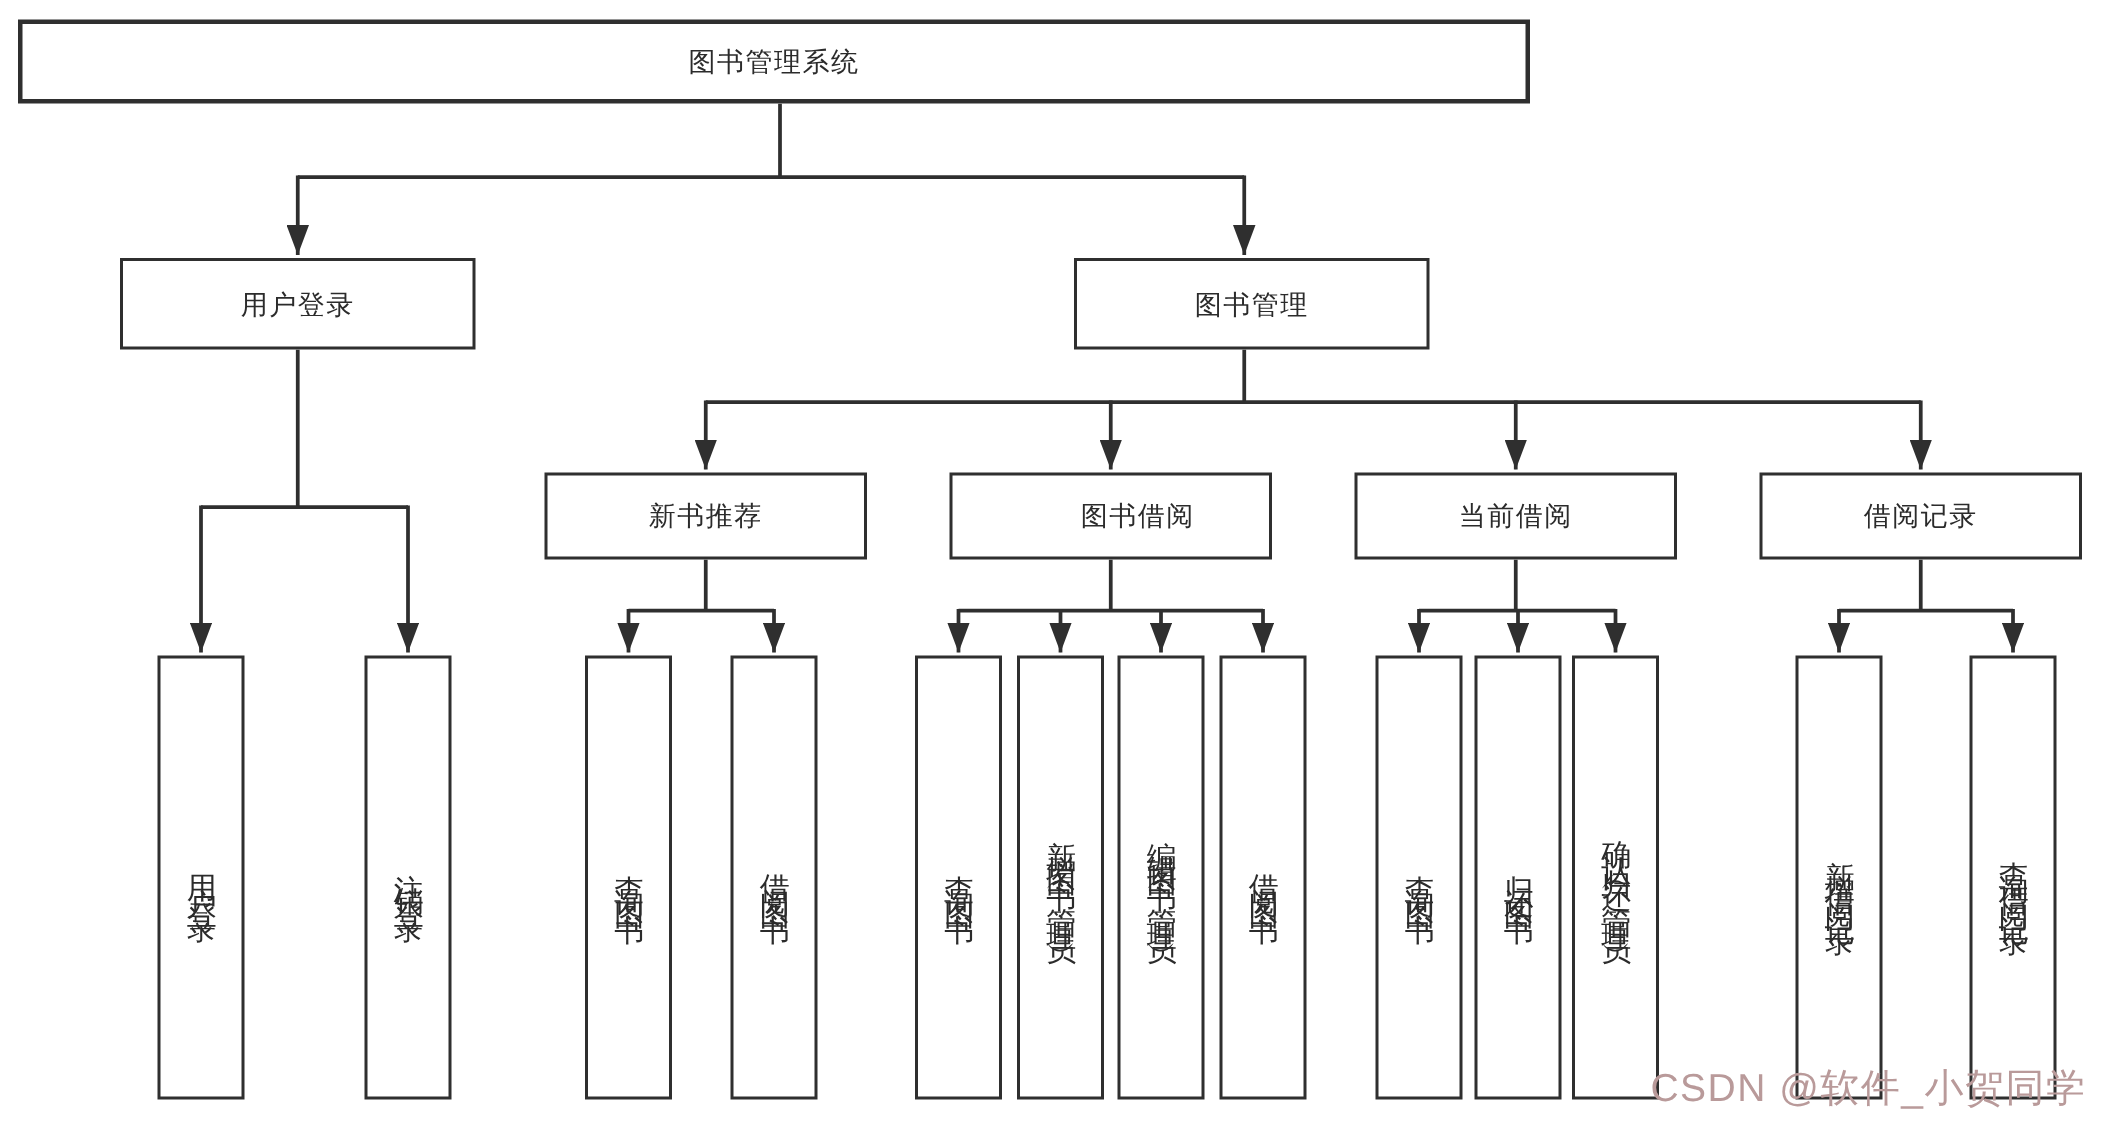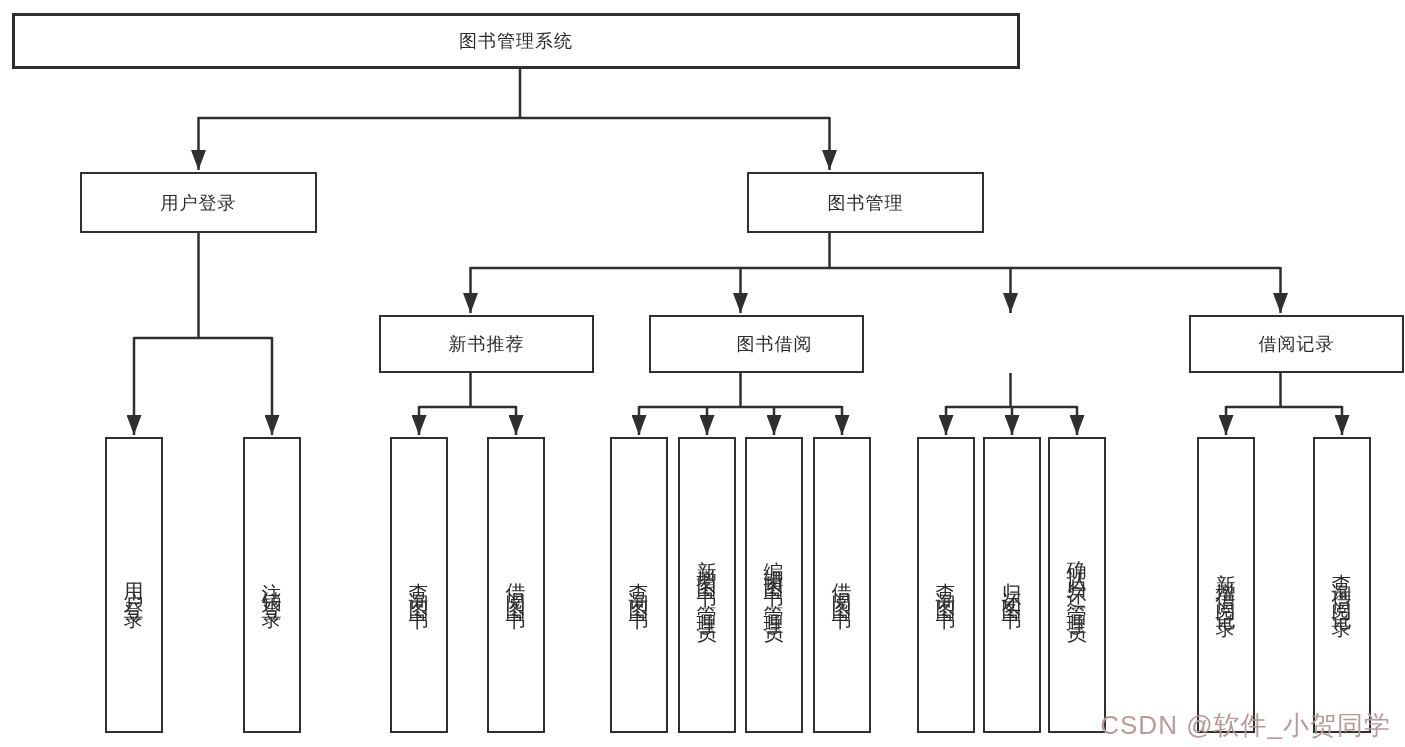--- a/index.html
+++ b/index.html
@@ -17,21 +17,21 @@
     background:#ffffff;
     border:2.5px solid #2f2f2f;
     display:flex;align-items:center;justify-content:center;
     color:#2b2b2b;
   }
   .node.root{
     left:12px;top:13px;width:1008px;height:56px;
     border-width:3px;font-size:18px;letter-spacing:1px;
   }
   .node.l2{top:172px;width:237px;height:61px;font-size:18px;letter-spacing:1px;}
-  .node.l3{top:315px;width:215px;height:58px;font-size:18px;letter-spacing:1px;margin-left:16px;}
+  .node.l3{top:315px;width:215px;height:58px;font-size:18px;letter-spacing:1px;}
   .node.leaf{top:437px;width:58px;height:296px;}
   .node.leaf span{
     writing-mode:vertical-rl;
     text-orientation:mixed;
     font-size:20px;
     letter-spacing:9px;
     line-height:1;
     white-space:nowrap;
   }
   .watermark{
@@ -97,29 +97,32 @@
     </g>
   </svg>
 
   <div class="node root">
     <span>图书管理系统</span>
   </div>
 
   <div class="node l2" style="left:80px;">
     <span>用户登录</span>
   </div>
-  <div class="node l2" style="left:747px;">
+  <div class="node l2" style="left:716px;">
     <span>图书管理</span>
   </div>
 
   <div class="node l3" style="left:363px;">
     <span>新书推荐</span>
   </div>
   <div class="node l3" style="left:633px;padding-left:36px;">
     <span>图书借阅</span>
+  </div>
+  <div class="node l3" style="left:903px;">
+    <span>当前借阅</span>
   </div>
   <div class="node l3" style="left:1173px;">
     <span>借阅记录</span>
   </div>
 
   <div class="node leaf" style="left:105px;">
     <span>用户登录</span>
   </div>
   <div class="node leaf" style="left:243px;">
     <span>注销登录</span>

